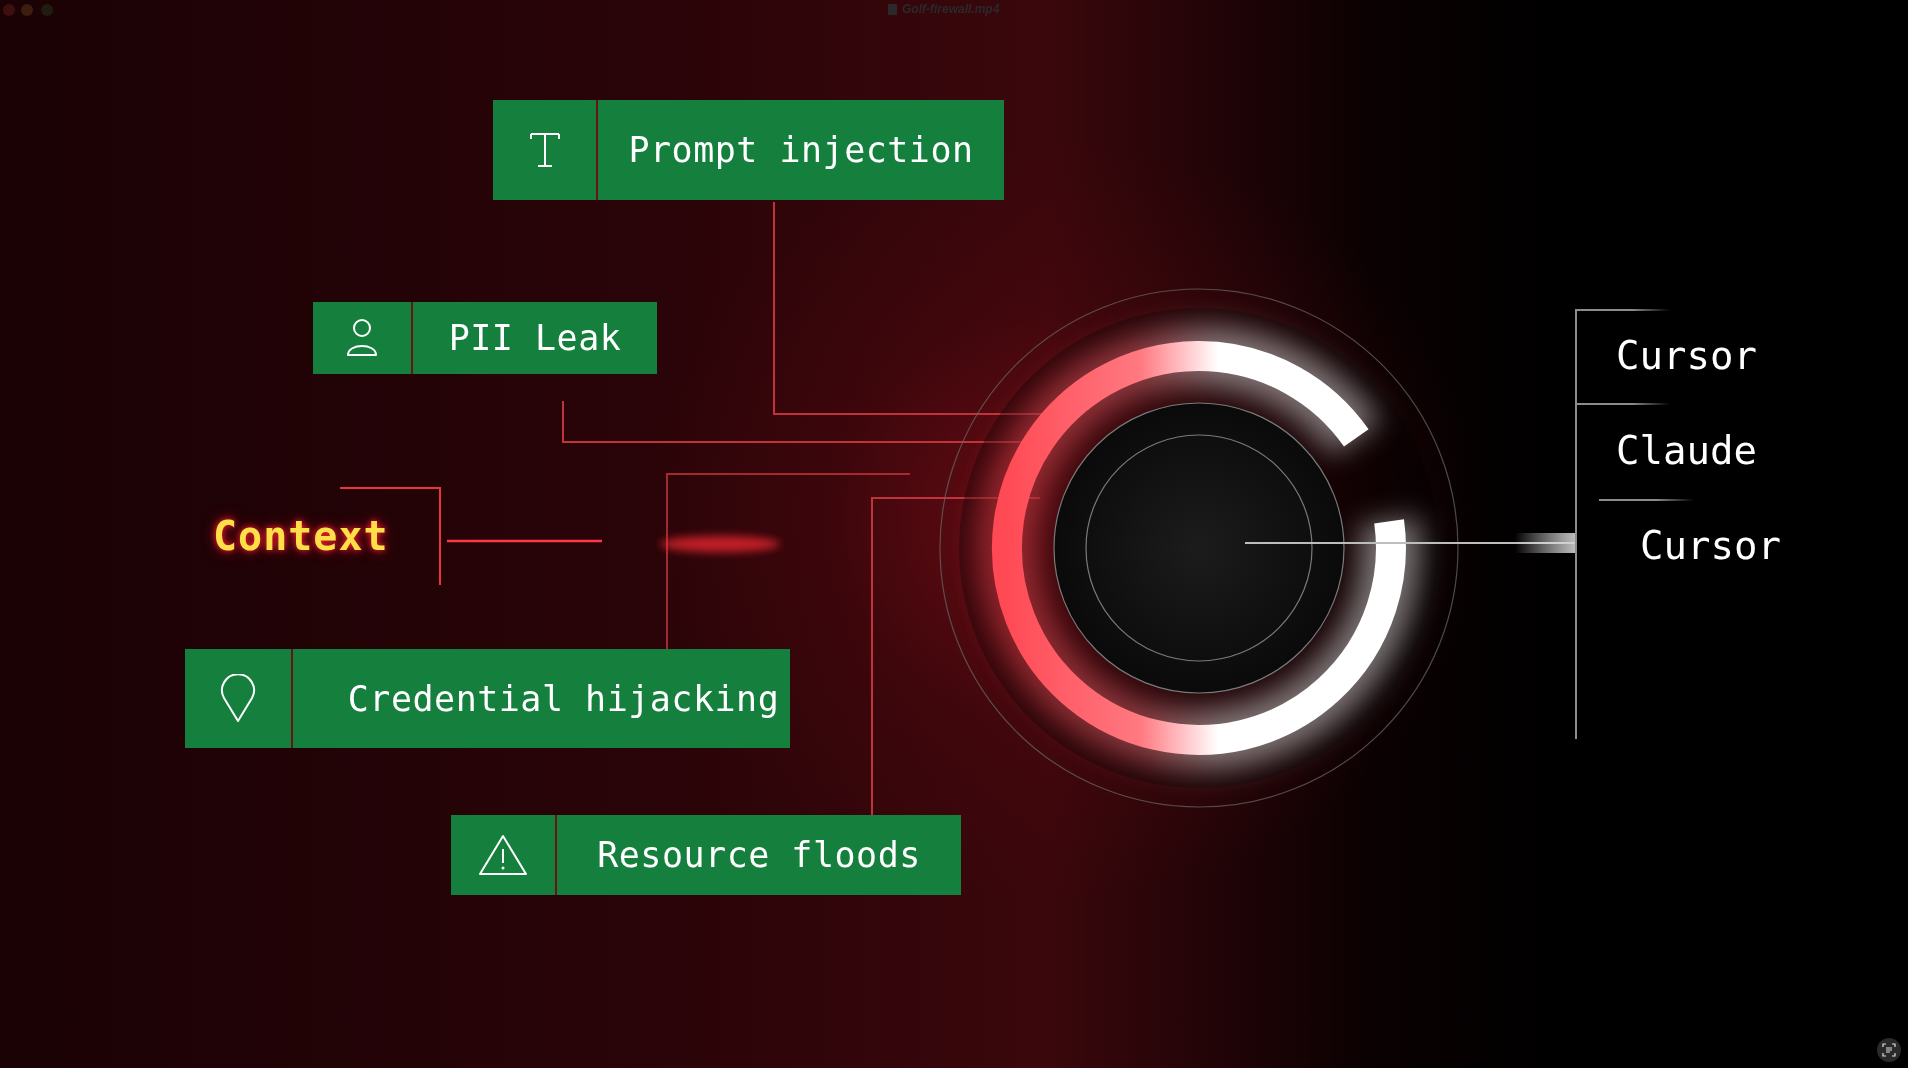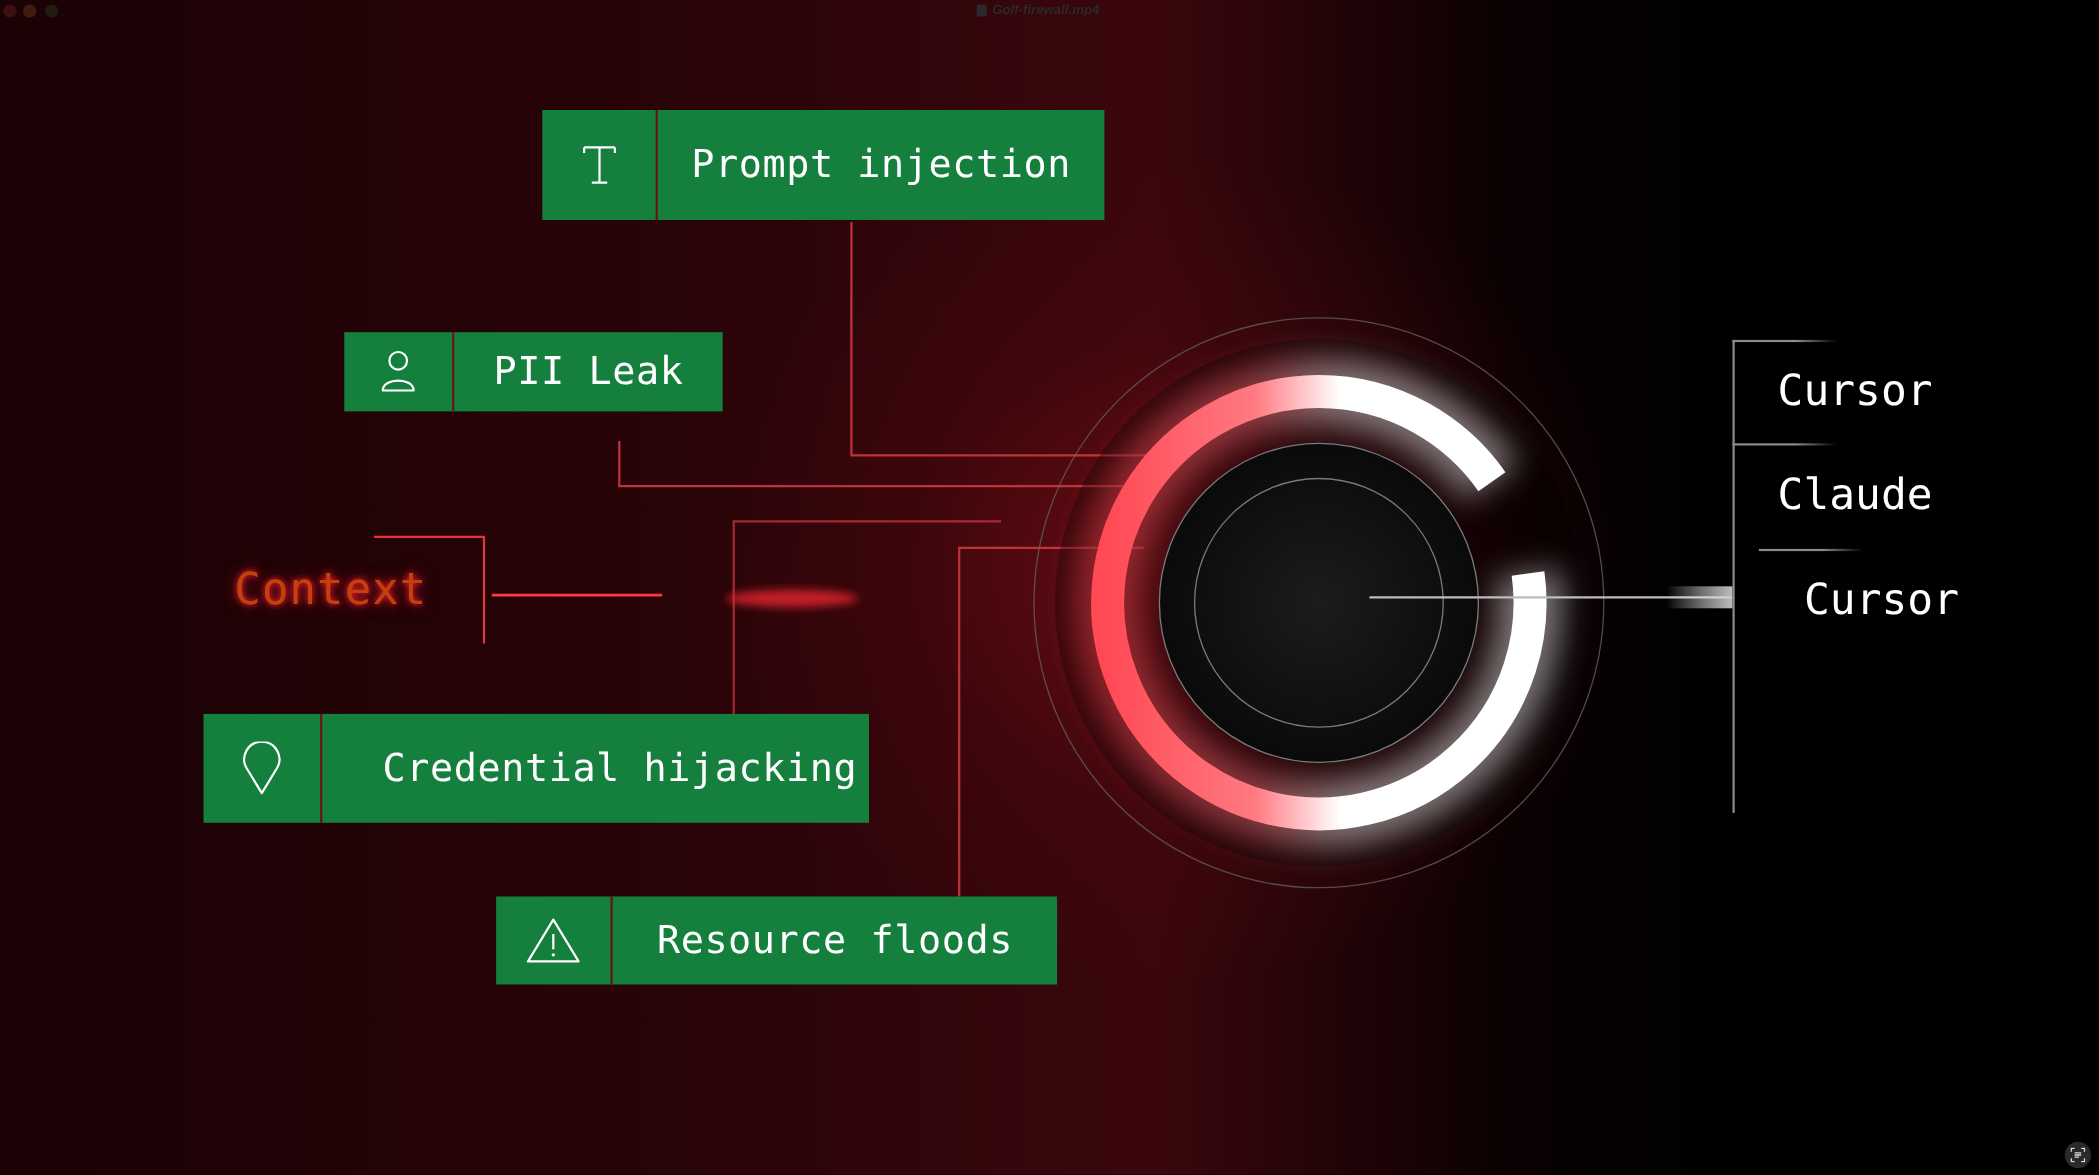--- a/index.html
+++ b/index.html
@@ -10,21 +10,21 @@
       radial-gradient(ellipse 420px 380px at 1060px 520px, rgba(120,14,22,0.75), rgba(80,8,14,0.35) 55%, rgba(0,0,0,0) 100%),
       linear-gradient(90deg,#1a0205 0%,#2a0408 35%,#3a070c 55%,#0a0102 72%,#000 82%,#000 100%);}
   .titlebar{position:absolute;left:0;top:0;width:100%;height:20px;font-style:italic;}
   .tl{position:absolute;top:4px;width:12px;height:12px;border-radius:50%;opacity:.45;}
   .tl.r{left:3px;background:#6b1e1e;} .tl.y{left:21px;background:#6b3d1a;} .tl.g{left:41px;background:#2a3a1e;}
   .title{position:absolute;left:888px;top:2px;font-family:"Liberation Sans",sans-serif;font-size:12px;font-weight:bold;color:#2a2a2a;display:flex;align-items:center;gap:5px;}
   .title .doc{width:9px;height:11px;background:#2a2a2a;border-radius:1px;}
   .box{position:absolute;display:flex;background:#15803d;color:#fff;}
   .box .ic{border-right:2px solid #6a1218;display:flex;align-items:center;justify-content:center;}
   .box .lbl{flex:1;display:flex;align-items:center;justify-content:center;font-size:35px;letter-spacing:0.5px;white-space:pre;}
-  .ctx{position:absolute;left:213px;top:513px;font-size:40px;font-weight:normal;color:#c2410c;
+  .ctx{position:absolute;left:213px;top:513px;font-size:40px;font-weight:bold;color:#fde047;
     text-shadow:0 0 6px #ff2030,0 0 14px rgba(255,30,50,.6);letter-spacing:1px;}
   .svgwrap{position:absolute;left:0;top:0;}
   .list{position:absolute;left:1575px;top:309px;width:260px;}
   .list .vbar{position:absolute;left:0;top:0;width:2px;height:430px;background:#8c8c8c;}
   .item{position:relative;display:flex;align-items:center;padding-left:41px;color:#fff;font-size:39px;line-height:42px;}
   .item .div{position:absolute;left:0;top:0;width:95px;height:2px;background:linear-gradient(90deg,#8c8c8c,#8c8c8c 60%,rgba(140,140,140,0));}
   .item.last::after{content:"";position:absolute;left:0;bottom:0;width:95px;height:2px;background:linear-gradient(90deg,#8c8c8c,#8c8c8c 60%,rgba(140,140,140,0));}
   .livetext{position:absolute;left:1877px;top:1038px;width:24px;height:24px;border-radius:50%;background:#2a2a2a;display:flex;align-items:center;justify-content:center;}
 </style>
 </head>

